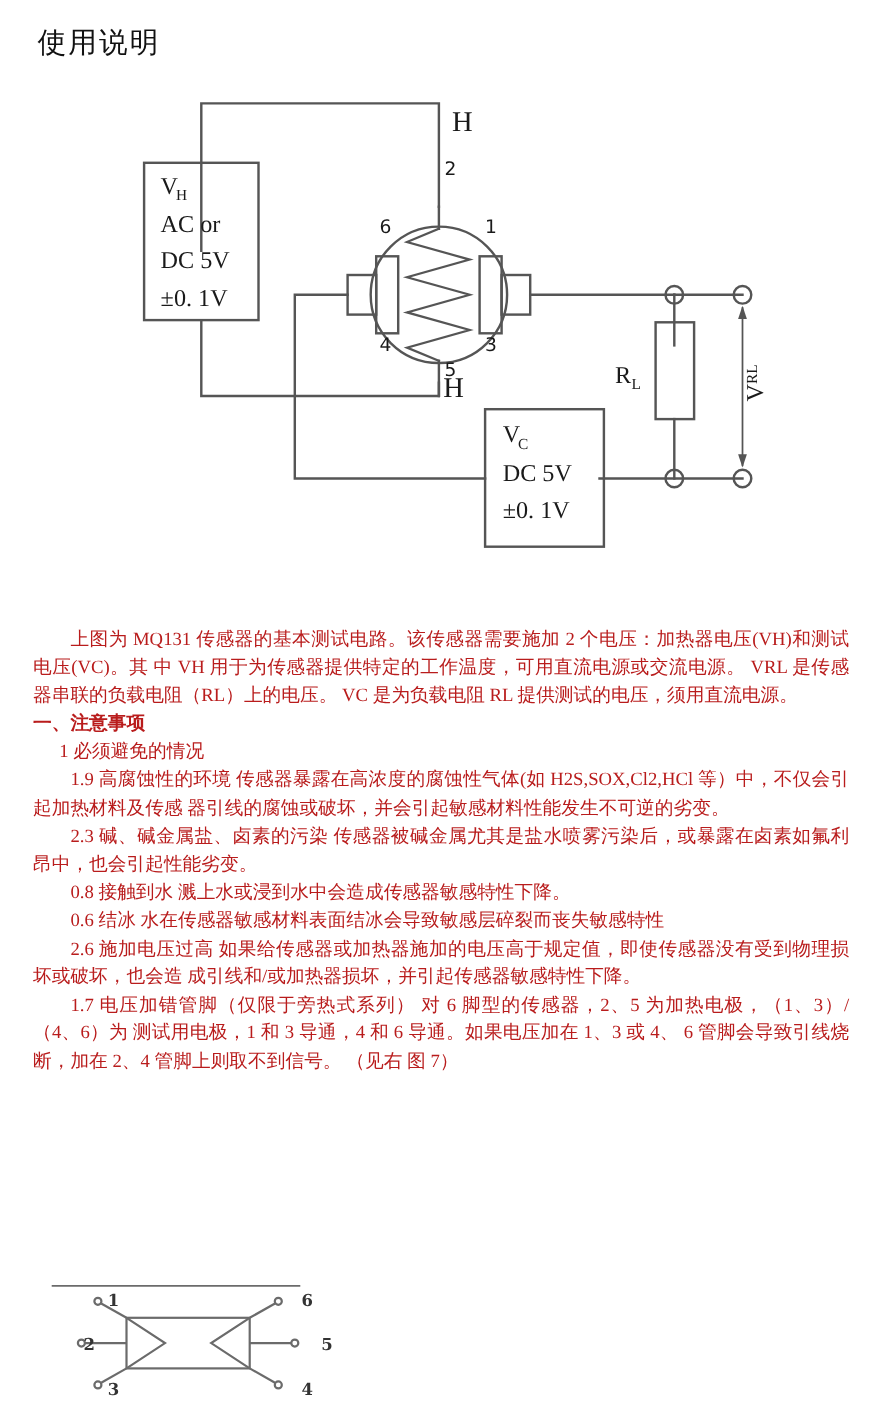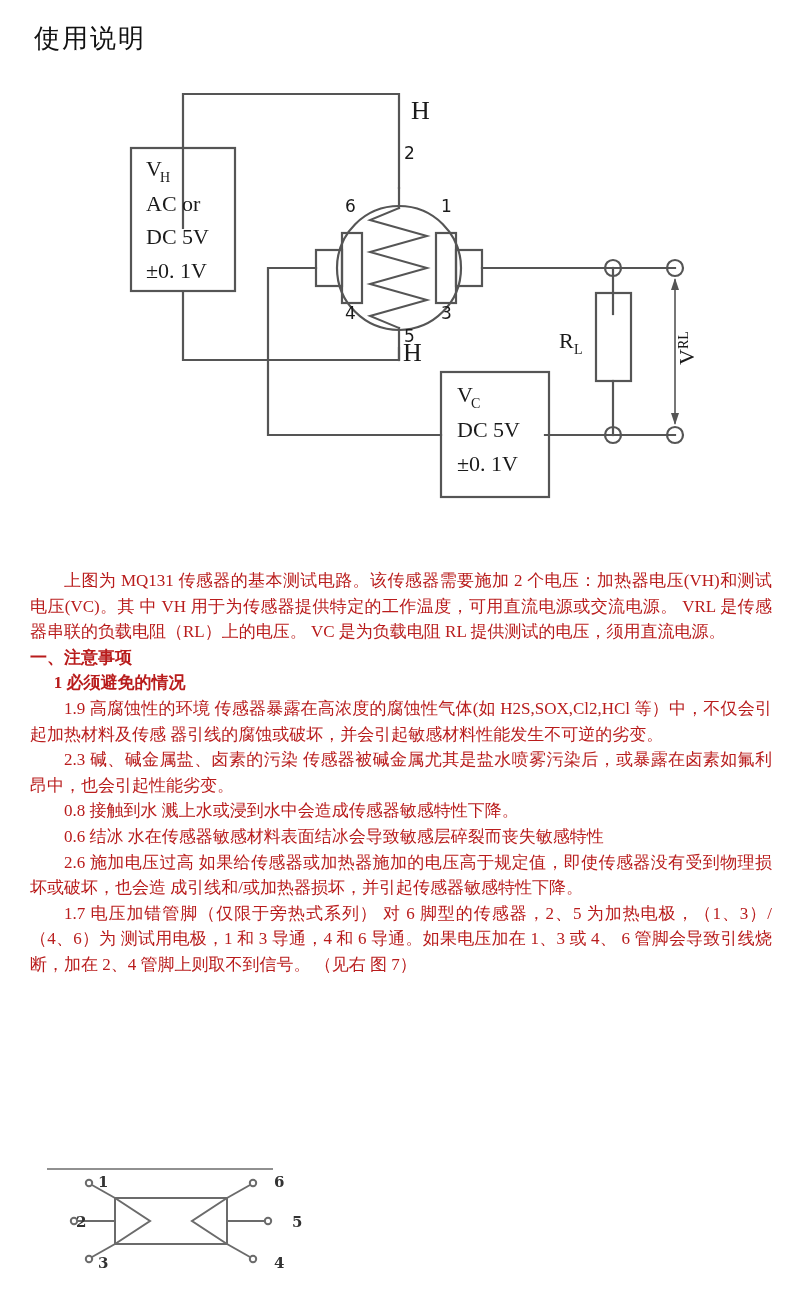--- a/index.html
+++ b/index.html
@@ -57,21 +57,21 @@
     white-space: normal;
   }
   .heading-1 {
     margin: 0;
     text-indent: 0;
     font-weight: bold;
   }
   .heading-2 {
     margin: 0;
     text-indent: 1.4em;
-    font-weight: bold;
+    font-weight: normal;
   }
 
   
   .pin-figure {
     position: absolute;
     left: 45px;
     top: 1160px;
     width: 300px;
     height: 130px;
   }

